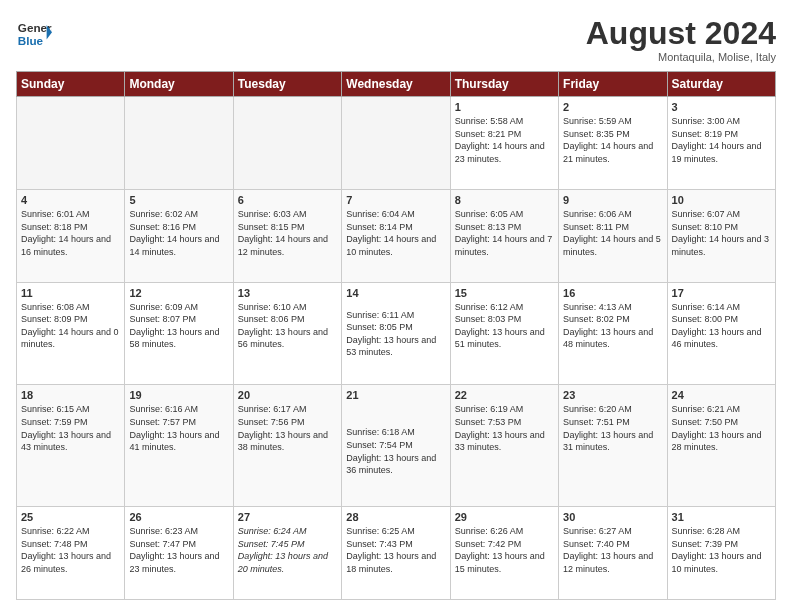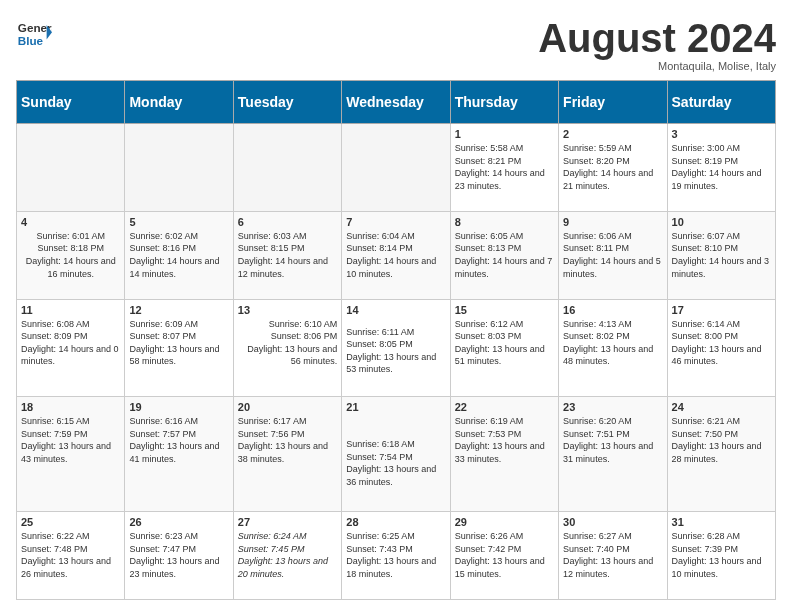--- a/index.html
+++ b/index.html
@@ -29,41 +29,41 @@
       gap: 4px;
     }
     .logo-icon {
       width: 36px;
       height: 36px;
     }
     .title-block {
       text-align: right;
     }
     .month-year {
-      font-size: 40px;
+      font-size: 32px;
       font-weight: bold;
       color: #333;
       line-height: 1.1;
     }
     .location {
       font-size: 11px;
       color: #555;
     }
     .calendar {
       flex: 1;
       border-collapse: collapse;
       width: 100%;
       table-layout: fixed;
     }
     .calendar th {
-      background-color: #0369a1;
+      background-color: #7f1d1d;
       color: #fff;
-      font-size: 14px;
+      font-size: 12px;
       font-weight: bold;
-      padding: 13px 4px;
+      padding: 5px 4px;
       text-align: left;
       border: 1px solid #aaa;
     }
     .calendar td {
       border: 1px solid #ccc;
       vertical-align: top;
       padding: 4px 4px;
       font-size: 9.5px;
       color: #333;
       background: #fff;
@@ -129,34 +129,34 @@
           <td class="empty"></td>
           <td>
             <span class="day-number">1</span>
             <div class="day-info" style="white-space: pre-line;">Sunrise: 5:58 AM
 Sunset: 8:21 PM
 Daylight: 14 hours and 23 minutes.</div>
           </td>
           <td>
             <span class="day-number">2</span>
             <div class="day-info" style="white-space: pre-line;">Sunrise: 5:59 AM
-Sunset: 8:20 PM
+Sunset: 8:35 PM
 Daylight: 14 hours and 21 minutes.</div>
           </td>
           <td>
             <span class="day-number">3</span>
             <div class="day-info" style="white-space: pre-line;">Sunrise: 3:00 AM
 Sunset: 8:19 PM
 Daylight: 14 hours and 19 minutes.</div>
           </td>
         </tr>
         <tr>
           <td>
             <span class="day-number">4</span>
-            <div class="day-info" style="white-space: pre-line; text-align: center;">Sunrise: 6:01 AM
+            <div class="day-info" style="white-space: pre-line;">Sunrise: 6:01 AM
 Sunset: 8:18 PM
 Daylight: 14 hours and 16 minutes.</div>
           </td>
           <td>
             <span class="day-number">5</span>
             <div class="day-info" style="white-space: pre-line;">Sunrise: 6:02 AM
 Sunset: 8:16 PM
 Daylight: 14 hours and 14 minutes.</div>
           </td>
           <td>
@@ -198,21 +198,21 @@
 Daylight: 14 hours and 0 minutes.</div>
           </td>
           <td>
             <span class="day-number">12</span>
             <div class="day-info" style="white-space: pre-line;">Sunrise: 6:09 AM
 Sunset: 8:07 PM
 Daylight: 13 hours and 58 minutes.</div>
           </td>
           <td>
             <span class="day-number">13</span>
-            <div class="day-info" style="white-space: pre-line; text-align: right;">Sunrise: 6:10 AM
+            <div class="day-info" style="white-space: pre-line;">Sunrise: 6:10 AM
 Sunset: 8:06 PM
 Daylight: 13 hours and 56 minutes.</div>
           </td>
           <td>
             <span class="day-number">14</span>
             <div class="day-info" style="white-space: pre-line; margin-top: 10px;">Sunrise: 6:11 AM
 Sunset: 8:05 PM
 Daylight: 13 hours and 53 minutes.</div>
           </td>
           <td>

